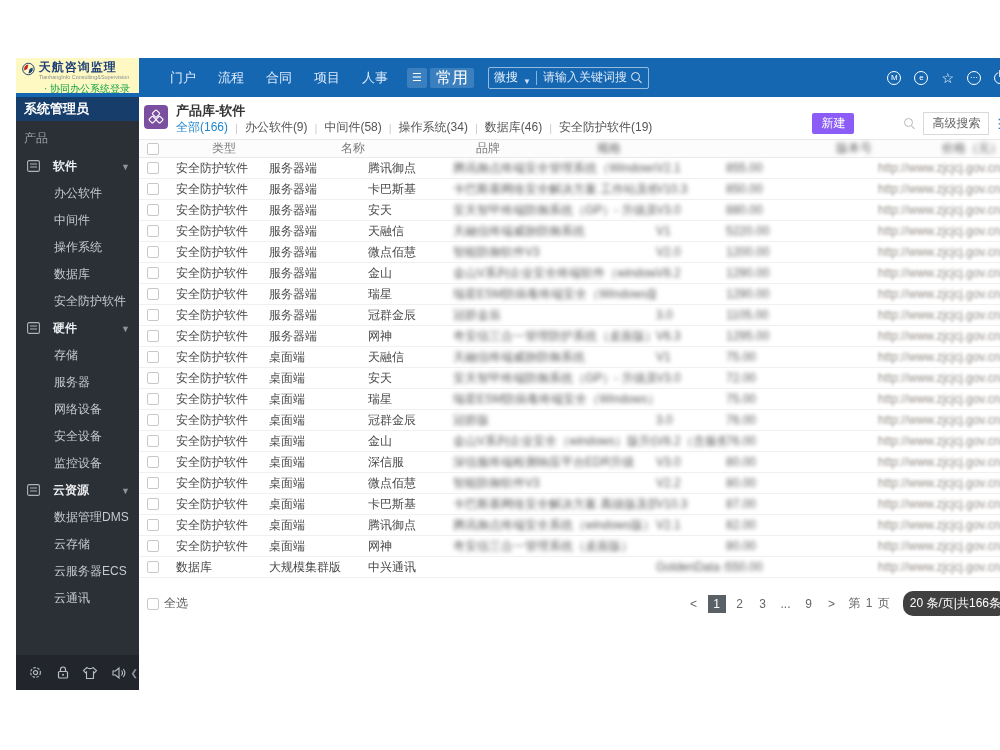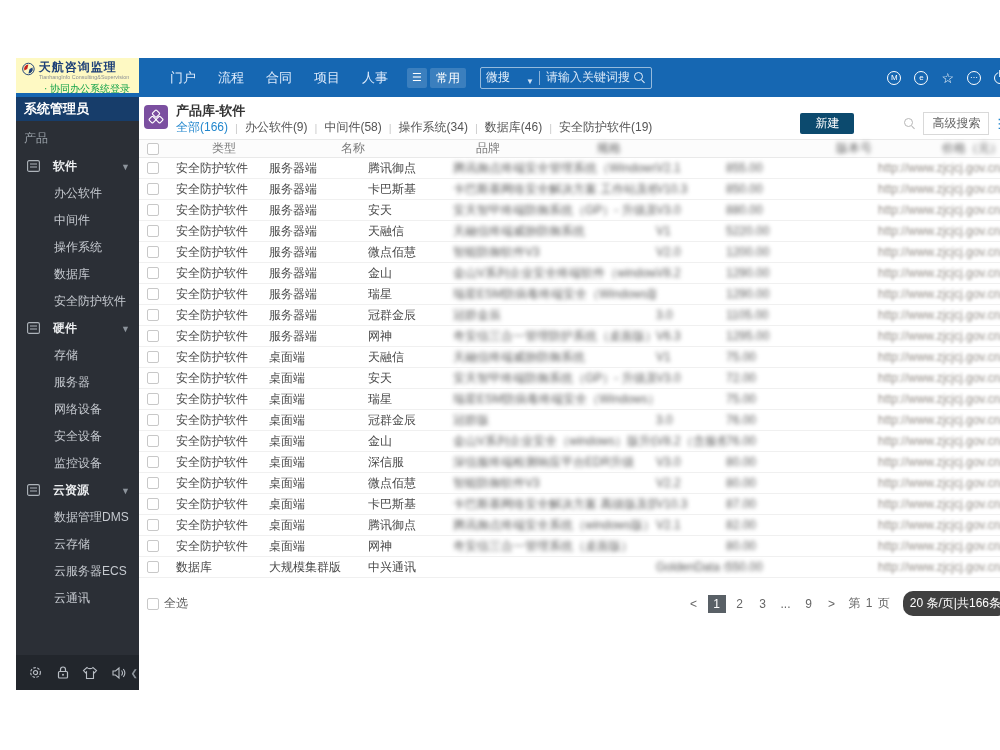--- a/index.html
+++ b/index.html
@@ -12,24 +12,24 @@
   .logo-row { display:flex; align-items:flex-start; }
   .logo-txt { margin-left:4px; }
   .logo-title { font-size:12px; font-weight:bold; color:#1d3f77; letter-spacing:1px; line-height:13px; }
   .logo-sub { font-size:6px; color:#8a8f94; transform:scale(.9); transform-origin:left top; white-space:nowrap; }
   .logo-login { font-size:10px; color:#13a24a; margin:2px 0 0 22px; white-space:nowrap; }
   .nav { position:absolute; left:123px; top:0; right:0; height:39px; display:flex; align-items:center; padding-left:10px; }
   .nav-item { color:#ddeafb; font-size:13px; padding:0 11px; cursor:pointer; }
   .menu-box { width:20px; height:20px; margin-left:8px; background:rgba(255,255,255,.16); border-radius:2px;
               display:flex; align-items:center; justify-content:center; color:#fff; font-size:11px; }
   .freq-box { margin-left:3px; height:20px; background:rgba(255,255,255,.16); border-radius:2px; color:#fff;
-              font-size:12px; padding:0 6px; line-height:20px; }
+              font-size:16px; padding:0 6px; line-height:20px; }
   .search-group { margin-left:14px; height:22px; border:1px solid rgba(255,255,255,.55); border-radius:2px;
                   display:flex; align-items:center; color:#e6f0fb; font-size:12px; }
-  .sg-prefix { padding:0 5px; display:flex; align-items:flex-end; gap:16px; }
+  .sg-prefix { padding:0 5px; display:flex; align-items:flex-end; gap:5px; }
   .sg-caret { font-size:8px; color:#cfe1f4; }
   .sg-div { width:1px; height:14px; background:rgba(255,255,255,.5); }
   .sg-input { padding:0 6px; color:#d7e6f6; width:92px; white-space:nowrap; overflow:hidden; }
   .mag { width:11px; height:11px; position:relative; display:inline-block; flex:none; }
   .mag::before { content:""; position:absolute; left:0; top:0; width:7px; height:7px; border:1.4px solid currentColor; border-radius:50%; }
   .mag::after { content:""; position:absolute; width:4px; height:1.4px; background:currentColor; transform:rotate(45deg); left:7px; top:8.5px; }
   .sg-mag { color:#e6f0fb; margin:0 6px 0 2px; }
   .right-icons { margin-left:auto; display:flex; align-items:center; gap:13px; margin-right:10px; color:#fff; }
   .circ { width:14px; height:14px; border:1.2px solid #fff; border-radius:50%; font-size:8px; display:flex;
           align-items:center; justify-content:center; line-height:1; }
@@ -55,21 +55,21 @@
   .main { position:absolute; left:123px; top:39px; right:0; bottom:0; background:#fff; }
   .ch { position:relative; height:42px; }
   .ch-icon { position:absolute; left:5px; top:8px; width:24px; height:24px; background:#7b4fa0; border-radius:4px;
              display:flex; align-items:center; justify-content:center; }
   .ch-title { position:absolute; left:37px; top:5px; font-size:13px; font-weight:bold; color:#333; }
   .ch-tabs { position:absolute; left:37px; top:22px; font-size:12px; display:flex; align-items:center; }
   .tab { color:#555; cursor:pointer; }
   .tab.active { color:#2387cd; }
   .tab-div { color:#ccc; margin:0 7px; font-size:11px; }
   .ch-actions { position:absolute; right:6px; top:15px; display:flex; align-items:center; gap:8px; }
-  .new-btn { background:#0c4a6e; color:#fff; font-size:12px; padding:2px 15px; border-radius:2px; border:none; cursor:pointer; }
+  .new-btn { background:#8b5cf6; color:#fff; font-size:12px; padding:2px 9px; border-radius:2px; border:none; cursor:pointer; }
   .adv-mag { color:#b7b7b7; margin-left:42px; }
   .adv-btn { border:1px solid #d9d9d9; color:#666; font-size:12px; background:#fff; padding:2px 8px; cursor:pointer; }
   .list-ic { color:#2387cd; font-size:14px; line-height:14px; cursor:pointer; }
 
   
   .grid { display:grid; grid-template-columns:29px 93px 99px 85px 203px 70px 152px 1fr; align-items:center; padding:0 0 0 8px; }
   .thead { height:19px; border-top:1px solid #e9e9e9; border-bottom:1px solid #e9e9e9; background:#fcfcfc;
            color:#7a7a7a; font-size:12px;gap:36px; }
   .trow { height:21px; border-bottom:1px solid #f0f0f0; color:#4a4a4a; font-size:12px; }
   .cell { white-space:nowrap; overflow:hidden; padding-right:8px; }

